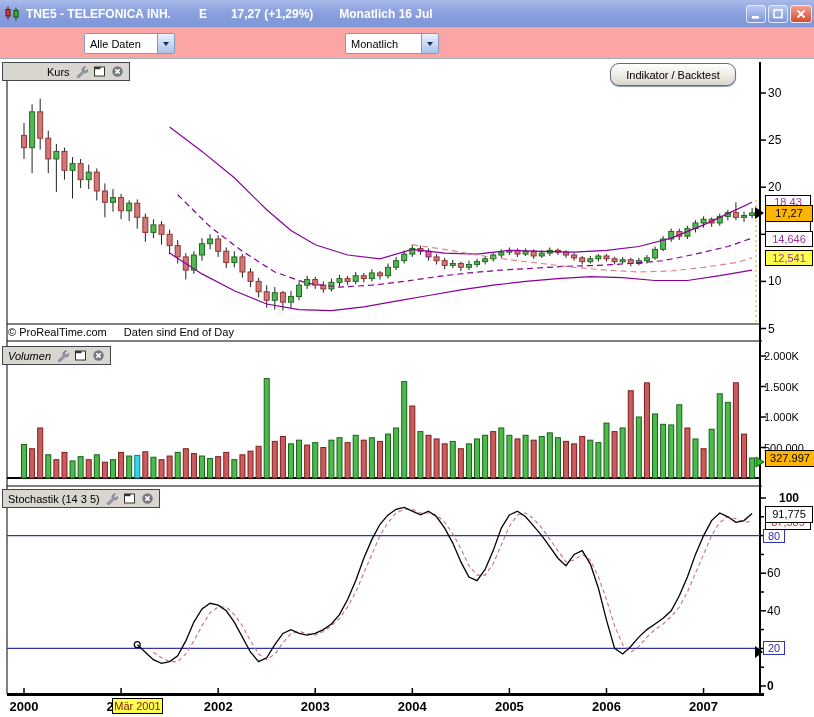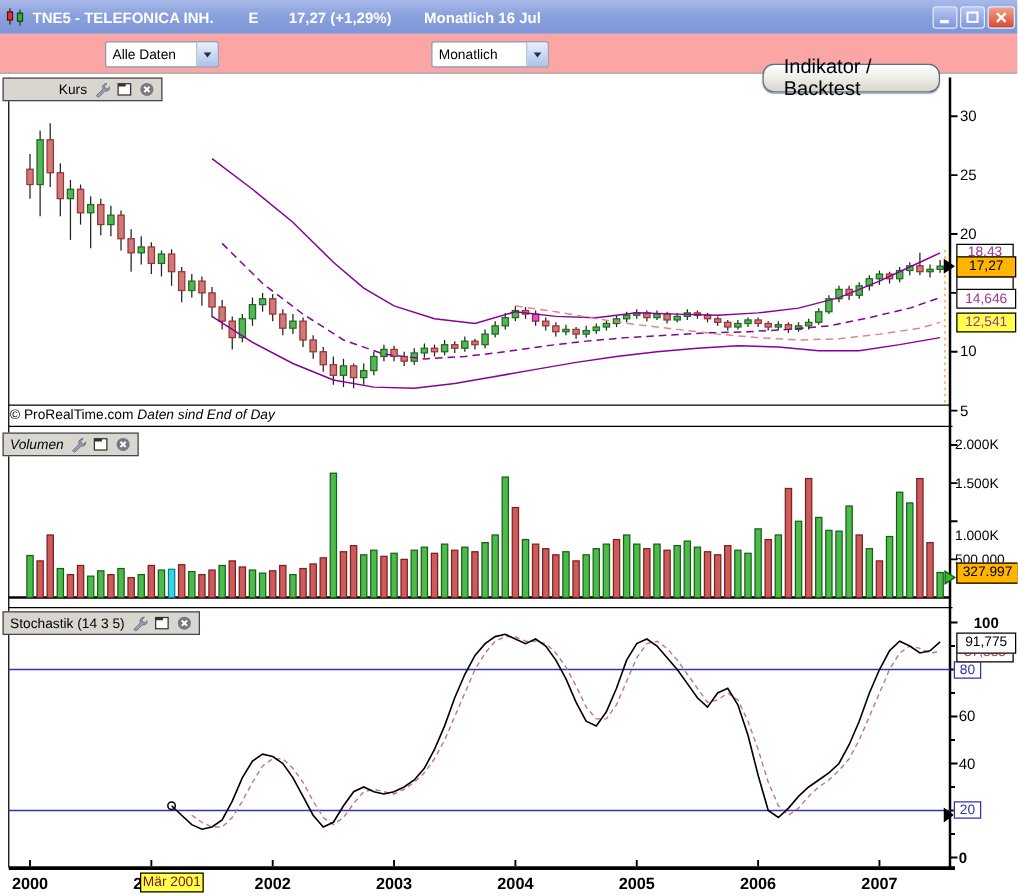--- a/index.html
+++ b/index.html
@@ -23,41 +23,41 @@
   .toolbar{position:absolute;left:0;top:27px;width:814px;height:31px;background:#fca5a5;
     border-bottom:1px solid #9fb0b6;z-index:9;}
   .combo{position:absolute;height:19px;background:#fff;border:1px solid #7f9db9;
     border-radius:2px;display:flex;align-items:center;font-size:11px;color:#000;}
   .combo .val{flex:1;padding-left:5px;white-space:nowrap;overflow:hidden;}
   .combo .cbtn{width:16px;align-self:stretch;border-left:1px solid #7f9db9;
     background:linear-gradient(#eaf1fd,#abc1e8);display:flex;align-items:center;
     justify-content:center;border-radius:0 1px 1px 0;}
   .carrow{width:0;height:0;border-left:3.5px solid transparent;
     border-right:3.5px solid transparent;border-top:4px solid #1c2c55;}
-  .xpbtn{position:absolute;left:610px;top:24px;width:124px;height:21px;
-    border:1px solid #5c6c84;border-radius:9px;font-size:16px;color:#000;
+  .xpbtn{position:absolute;left:610px;top:36px;width:124px;height:21px;
+    border:1px solid #5c6c84;border-radius:9px;font-size:11px;color:#000;
     background:linear-gradient(#ffffff,#eceae4 55%,#d9d6cd);
     display:flex;align-items:center;justify-content:center;
-    box-shadow:0 1px 1px #8c9aa8;padding-left:16px;}
+    box-shadow:0 1px 1px #8c9aa8;}
   
   .ptab{position:absolute;left:2px;height:17px;background:#d9d6d0;
     border:1px solid #45454d;display:flex;align-items:center;gap:5px;
     padding:0 5px;font-size:11px;color:#000;z-index:6;}
   .ptab svg{display:block;}
   
   .axlab{position:absolute;font-size:11px;color:#000;z-index:4;white-space:nowrap;}
   .badge{position:absolute;border:1px solid #000;font-size:11px;text-align:center;
     z-index:5;overflow:hidden;white-space:nowrap;}
   .yearlab{position:absolute;font-size:13px;font-weight:bold;color:#000;z-index:4;
     width:40px;text-align:center;}
   .datebadge{position:absolute;left:112px;top:698px;width:49px;height:14px;
     background:#ffff4d;border:1px solid #000;color:#7a1414;font-size:11px;
     line-height:14px;text-align:center;z-index:6;}
   .copyright{position:absolute;left:8px;top:326px;font-size:11px;color:#000;z-index:4;}
-  .copyright .note{font-style:italic;}
+  .copyright .note{margin-left:14px;}
   #chart{position:absolute;left:0;top:0;z-index:2;}
   #labels{position:absolute;left:0;top:0;width:814px;height:717px;z-index:3;
     pointer-events:none;}
 </style>
 </head>
 <body>
 
 <svg id="chart" width="814" height="717">
     <line x1="7" y1="62" x2="7" y2="694" stroke="#000" stroke-width="1"></line>
     <line x1="760" y1="62" x2="760" y2="694" stroke="#000" stroke-width="2"></line>
@@ -389,21 +389,21 @@
     <div class="axlab" style="left: 768px; top: 274.4px; font-size: 12px;">10</div>
     <div class="axlab" style="left: 768px; top: 321.5px; font-size: 12px;">5</div>
     <div class="badge" style="left: 765px; top: 195.489px; width: 44px; height: 13px; line-height: 13px; background: rgb(255, 255, 255); color: rgb(153, 51, 153); z-index: 5;">18,43</div>
     <div class="badge" style="left: 765px; top: 221.264px; width: 44px; height: 11px; line-height: 11px; background: rgb(255, 255, 255); color: rgb(153, 51, 153); z-index: 5;"></div>
     <div class="badge" style="left: 765px; top: 230.635px; width: 46px; height: 14px; line-height: 14px; background: rgb(255, 255, 255); color: rgb(153, 51, 153); z-index: 5;">14,646</div>
     <div class="badge" style="left: 765px; top: 250.464px; width: 46px; height: 14px; line-height: 14px; background: rgb(255, 255, 77); color: rgb(153, 51, 153); z-index: 5;">12,541</div>
     <div class="badge" style="left: 798px; top: 263.454px; width: 46px; height: 14px; line-height: 14px; background: #f0abfc; color: rgb(153, 51, 153); z-index: 5; margin-left: 40px;">11,162</div>
     <div class="badge" style="left: 765px; top: 205.417px; width: 46px; height: 15px; line-height: 15px; background: rgb(255, 180, 0); color: rgb(0, 0, 0); z-index: 6;">17,27</div>
     <div class="axlab" style="left: 764px; top: 350px;">2.000K</div>
     <div class="axlab" style="left: 764px; top: 380.5px;">1.500K</div>
-    <div class="axlab" style="left: 764px; top: 411px; margin-top: 12px;">1.000K</div>
+    <div class="axlab" style="left: 764px; top: 411px;">1.000K</div>
     <div class="axlab" style="left: 764px; top: 441.5px;">500.000</div>
     <div class="badge" style="left: 765px; top: 450.492px; width: 48px; height: 15px; line-height: 15px; background: rgb(255, 180, 0); color: rgb(0, 0, 0); z-index: 6;">327.997</div>
     <div class="axlab" style="left: 767px; top: 491px; font-size: 12px; font-weight: bold; margin-left: 12px;">100</div>
     <div class="axlab" style="left: 767px; top: 566.2px; font-size: 12px; font-weight: normal;">60</div>
     <div class="axlab" style="left: 767px; top: 603.8px; font-size: 12px; font-weight: normal;">40</div>
     <div class="axlab" style="left: 767px; top: 679px; font-size: 12px; font-weight: bold;">0</div>
     <div class="axlab" style="left: 763px; top: 528.6px; width: 20px; text-align: center; color: rgb(51, 51, 170); background: rgb(255, 255, 255); border: 1px solid rgb(51, 51, 170); z-index: 5;">80</div>
     <div class="axlab" style="left: 763px; top: 641.4px; width: 20px; text-align: center; color: rgb(51, 51, 170); background: rgb(255, 255, 255); border: 1px solid rgb(51, 51, 170); z-index: 5;">20</div>
     <div class="badge" style="left: 765px; top: 514.84px; width: 44px; height: 13px; line-height: 13px; background: rgb(255, 255, 255); color: rgb(204, 51, 51); z-index: 5;">87,585</div>
     <div class="badge" style="left: 765px; top: 505.963px; width: 46px; height: 15px; line-height: 15px; background: rgb(255, 255, 255); color: rgb(0, 0, 0); z-index: 6;">91,775</div>

